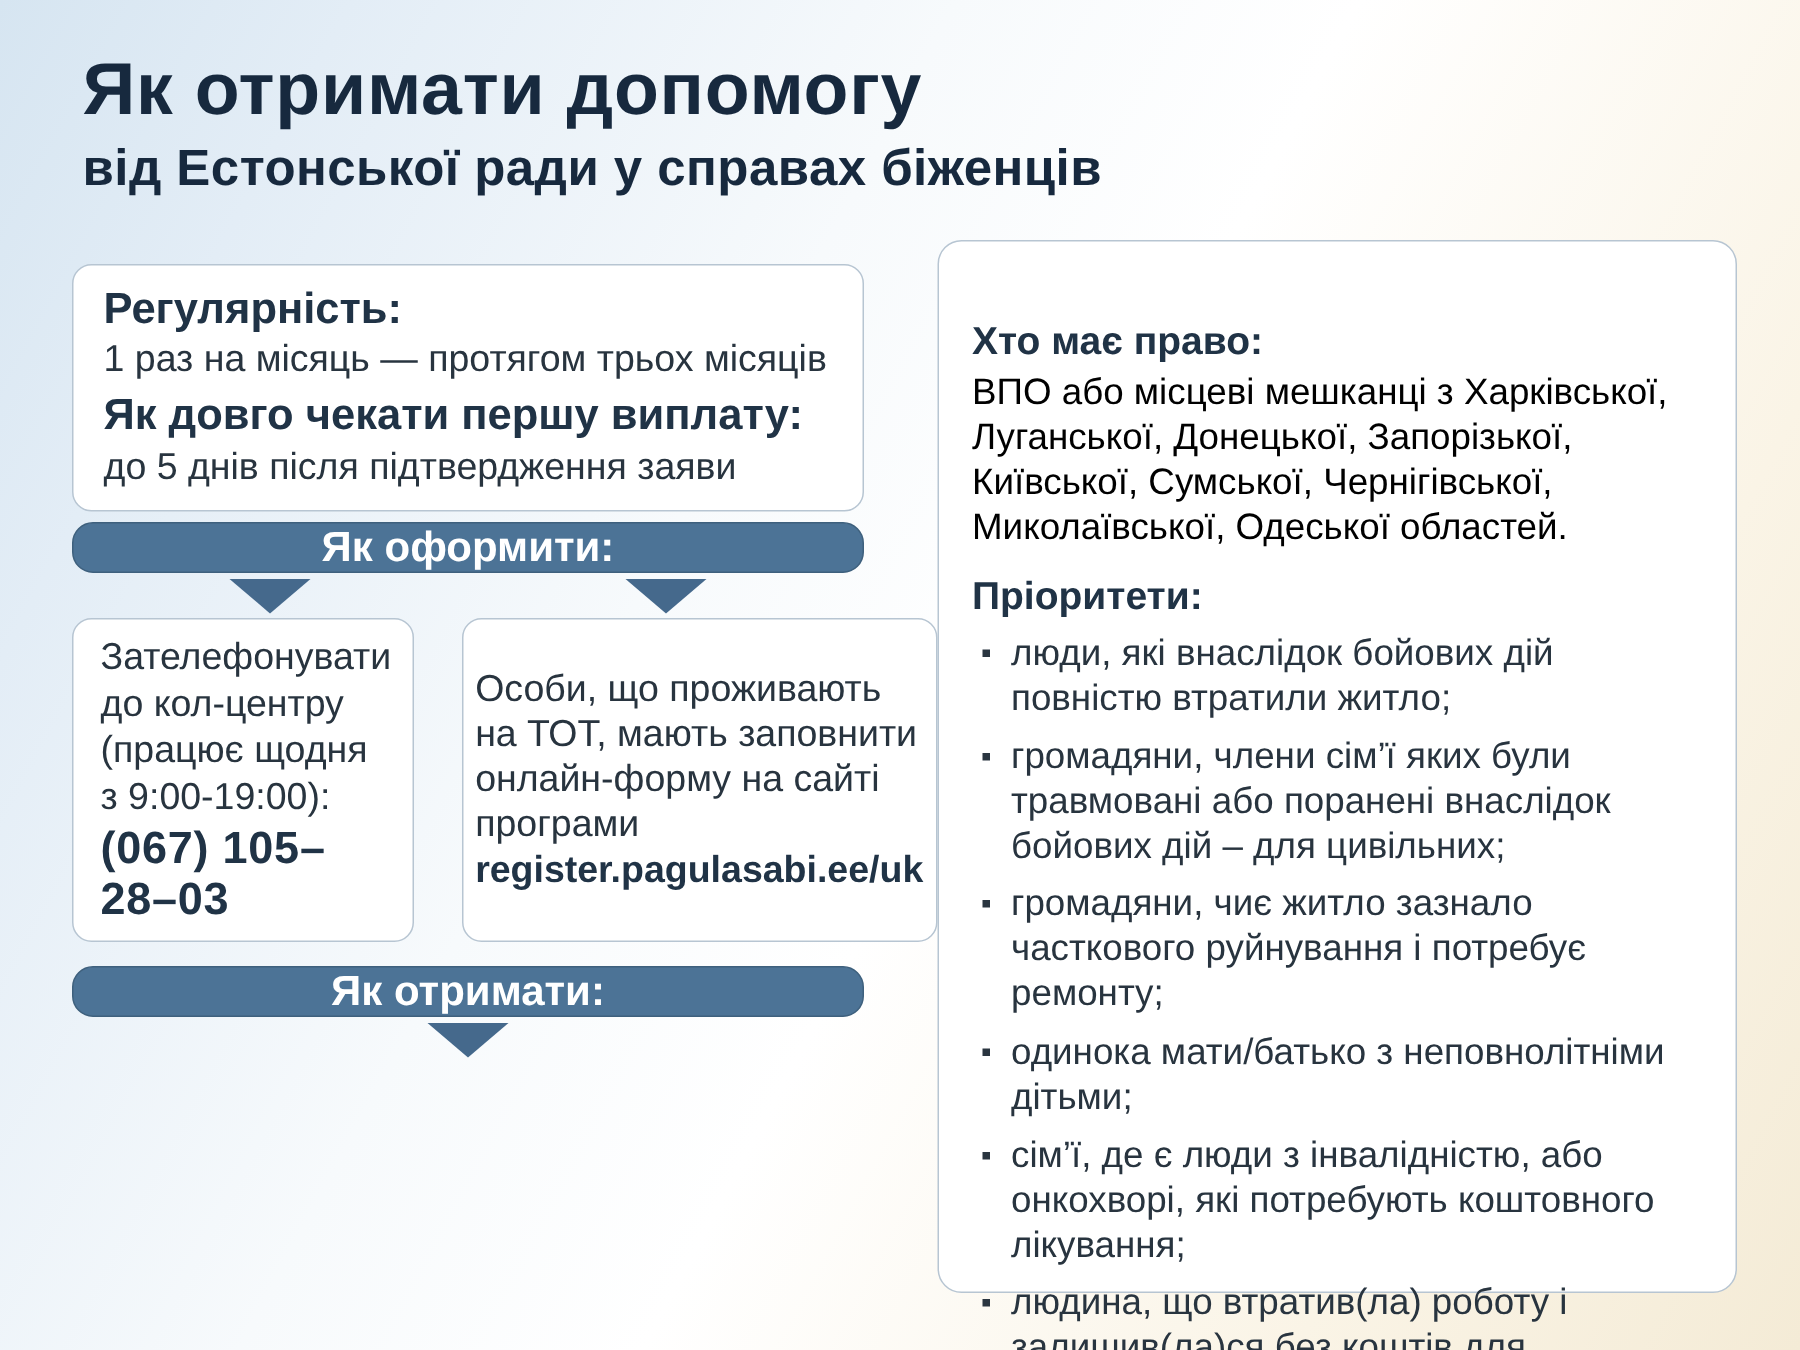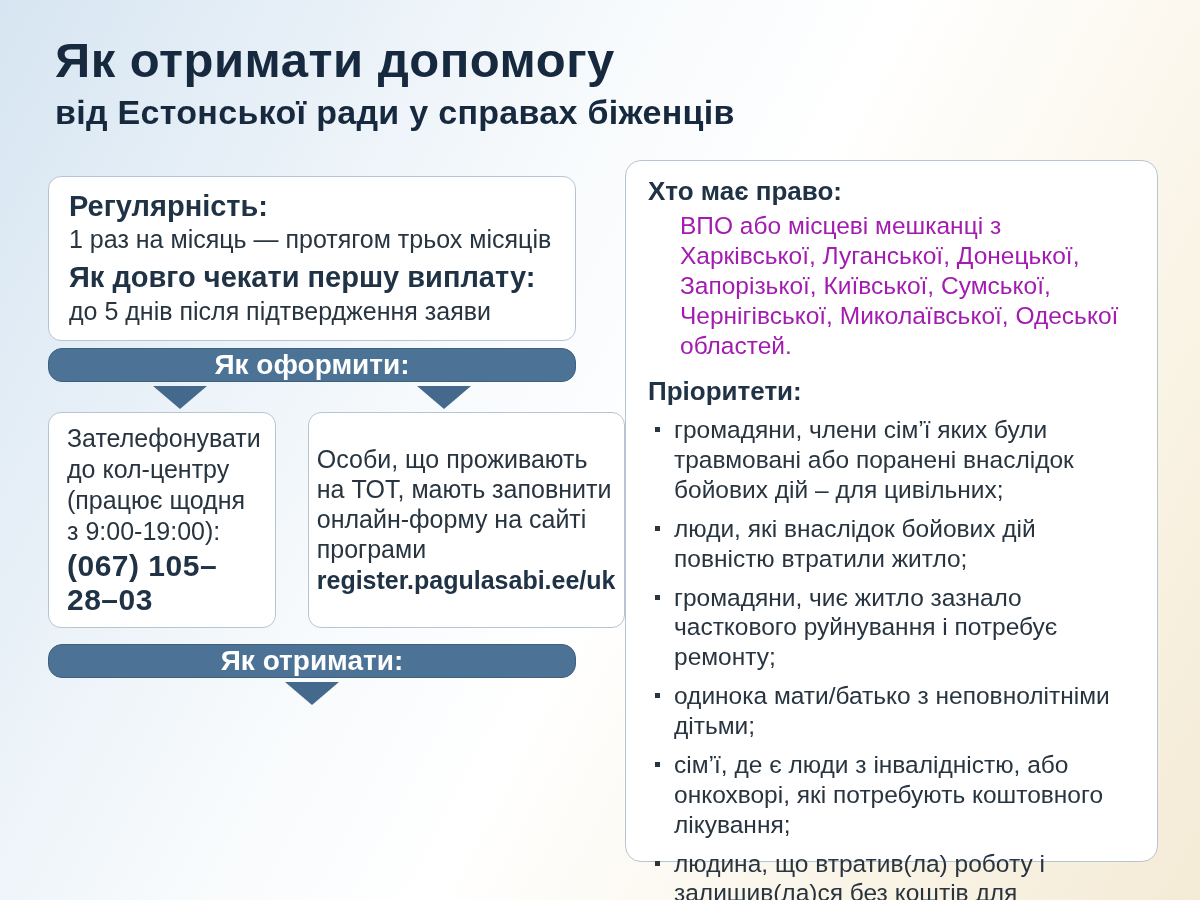--- a/index.html
+++ b/index.html
@@ -74,22 +74,22 @@
   .url { font-size: 25px; font-weight: 800; color: #203346; margin-top: 2px; }
 
   .banner2 { margin-top: 16px; }
 
   
   .right-col {
     position: absolute; left: 625px; top: 160px; width: 533px; height: 702px;
     border-radius: 16px;
     padding: 14px 20px 14px 22px;
   }
-  .r-heading { font-size: 26px; font-weight: 700; color: #203346; line-height: 1.3; }
-  .r-text { font-size: 24.5px; color: #a21caf; line-height: 1.23; margin-top: 2px; margin-left: 32px; }
+  .r-heading { font-size: 26px; font-weight: 700; color: #203346; line-height: 1.3; margin-top: 36px; }
+  .r-text { font-size: 24.5px; color: #000000; line-height: 1.23; margin-top: 2px; }
   .r-heading-2 { margin-top: 14px; }
   .priority-list { list-style: none; margin-top: 6px; }
   .priority-list li {
     position: relative; padding-left: 26px; margin-bottom: 9px;
     font-size: 24.5px; color: #28343f; line-height: 1.22;
   }
   .priority-list li::before {
     content: ""; position: absolute; left: 7px; top: 12px;
     width: 5px; height: 5px; background: #2a3540;
   }
@@ -140,21 +140,21 @@
     <div class="tri"></div>
   </div>
 
 </div>
 
 <div class="card right-col">
   <div class="r-heading">Хто має право:</div>
   <div class="r-text">ВПО або місцеві мешканці з Харківської, Луганської, Донецької, Запорізької, Київської, Сумської, Чернігівської, Миколаївської, Одеської областей.</div>
   <div class="r-heading r-heading-2">Пріоритети:</div>
   <ul class="priority-list">
+    <li>люди, які внаслідок бойових дій повністю втратили житло;</li>
     <li>громадяни, члени сім’ї яких були травмовані або поранені внаслідок бойових дій – для цивільних;</li>
-    <li>люди, які внаслідок бойових дій повністю втратили житло;</li>
     <li>громадяни, чиє житло зазнало часткового руйнування і потребує ремонту;</li>
     <li>одинока мати/батько з неповнолітніми дітьми;</li>
     <li>сім’ї, де є люди з інвалідністю, або онкохворі, які потребують коштовного лікування;</li>
     <li>людина, що втратив(ла) роботу і залишив(ла)ся без коштів для існування;</li>
 
   </ul>
 </div>
 
 </body></html>

